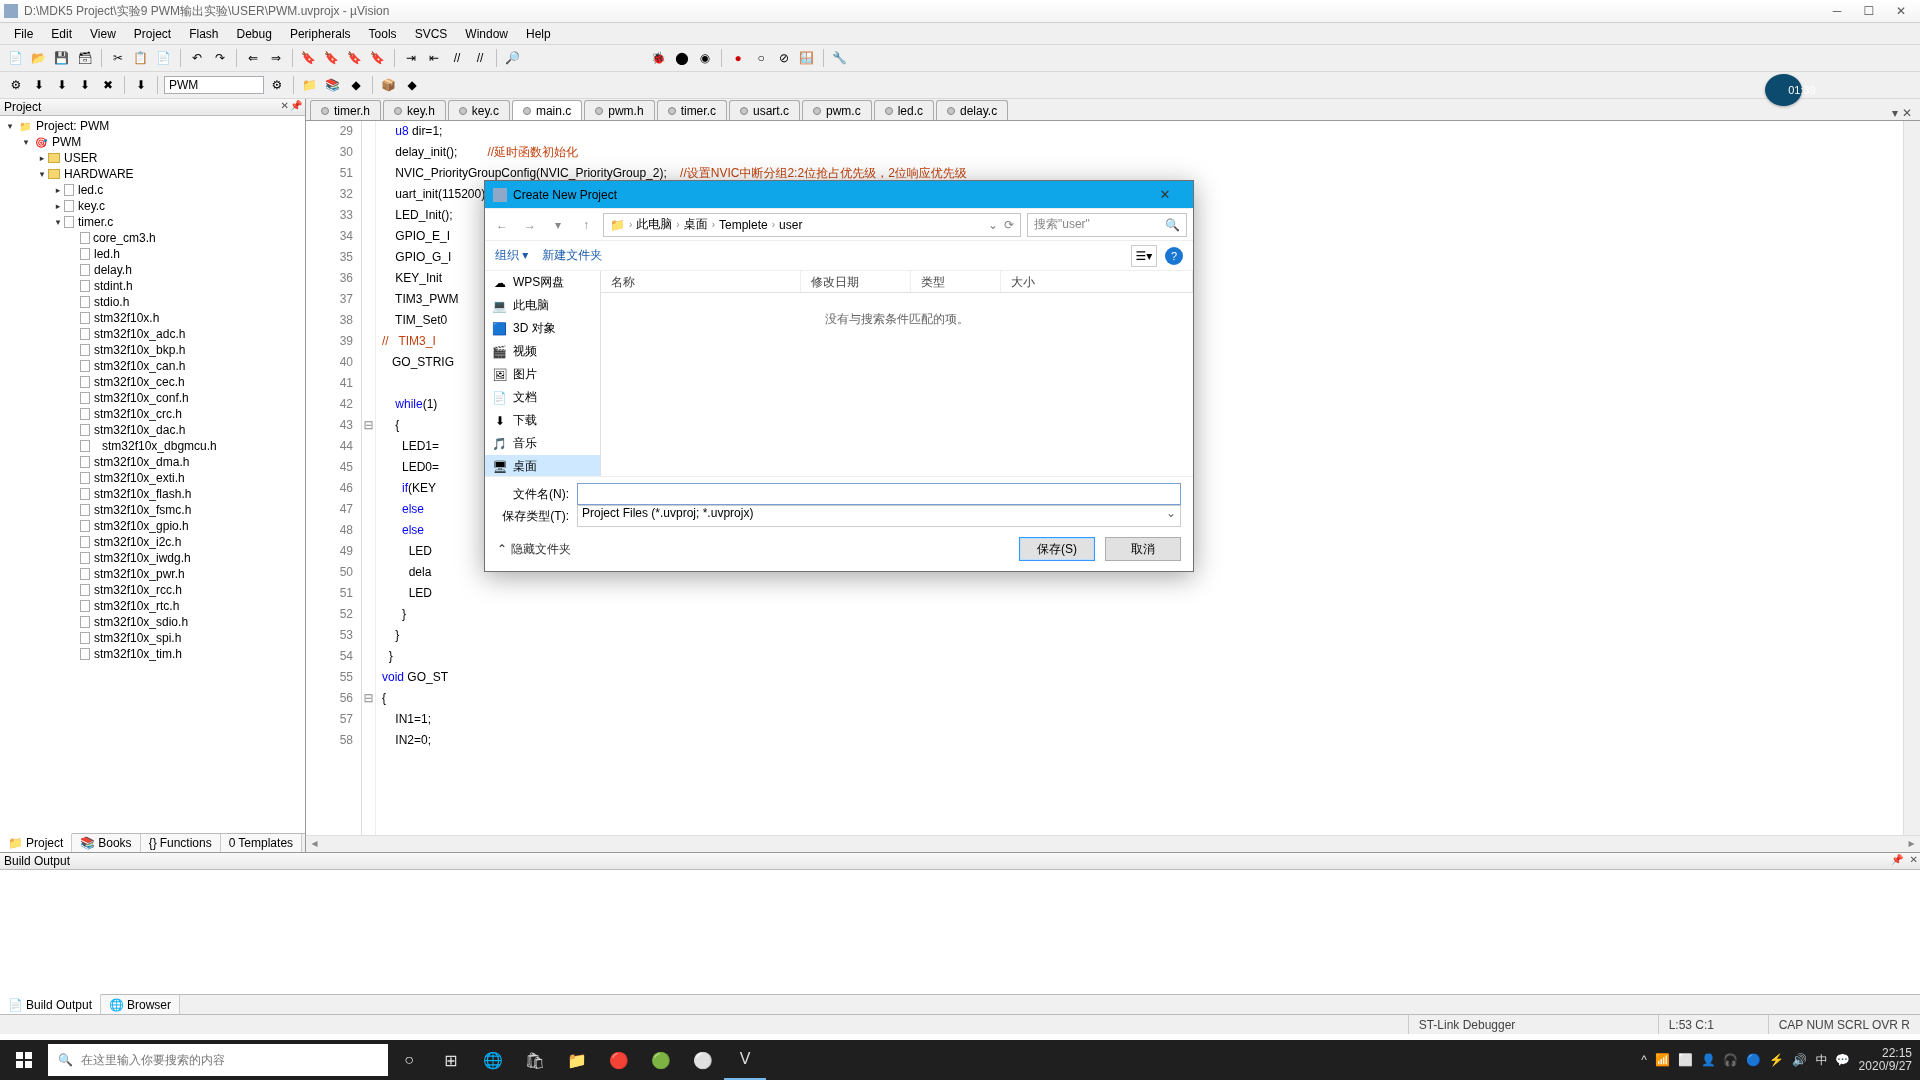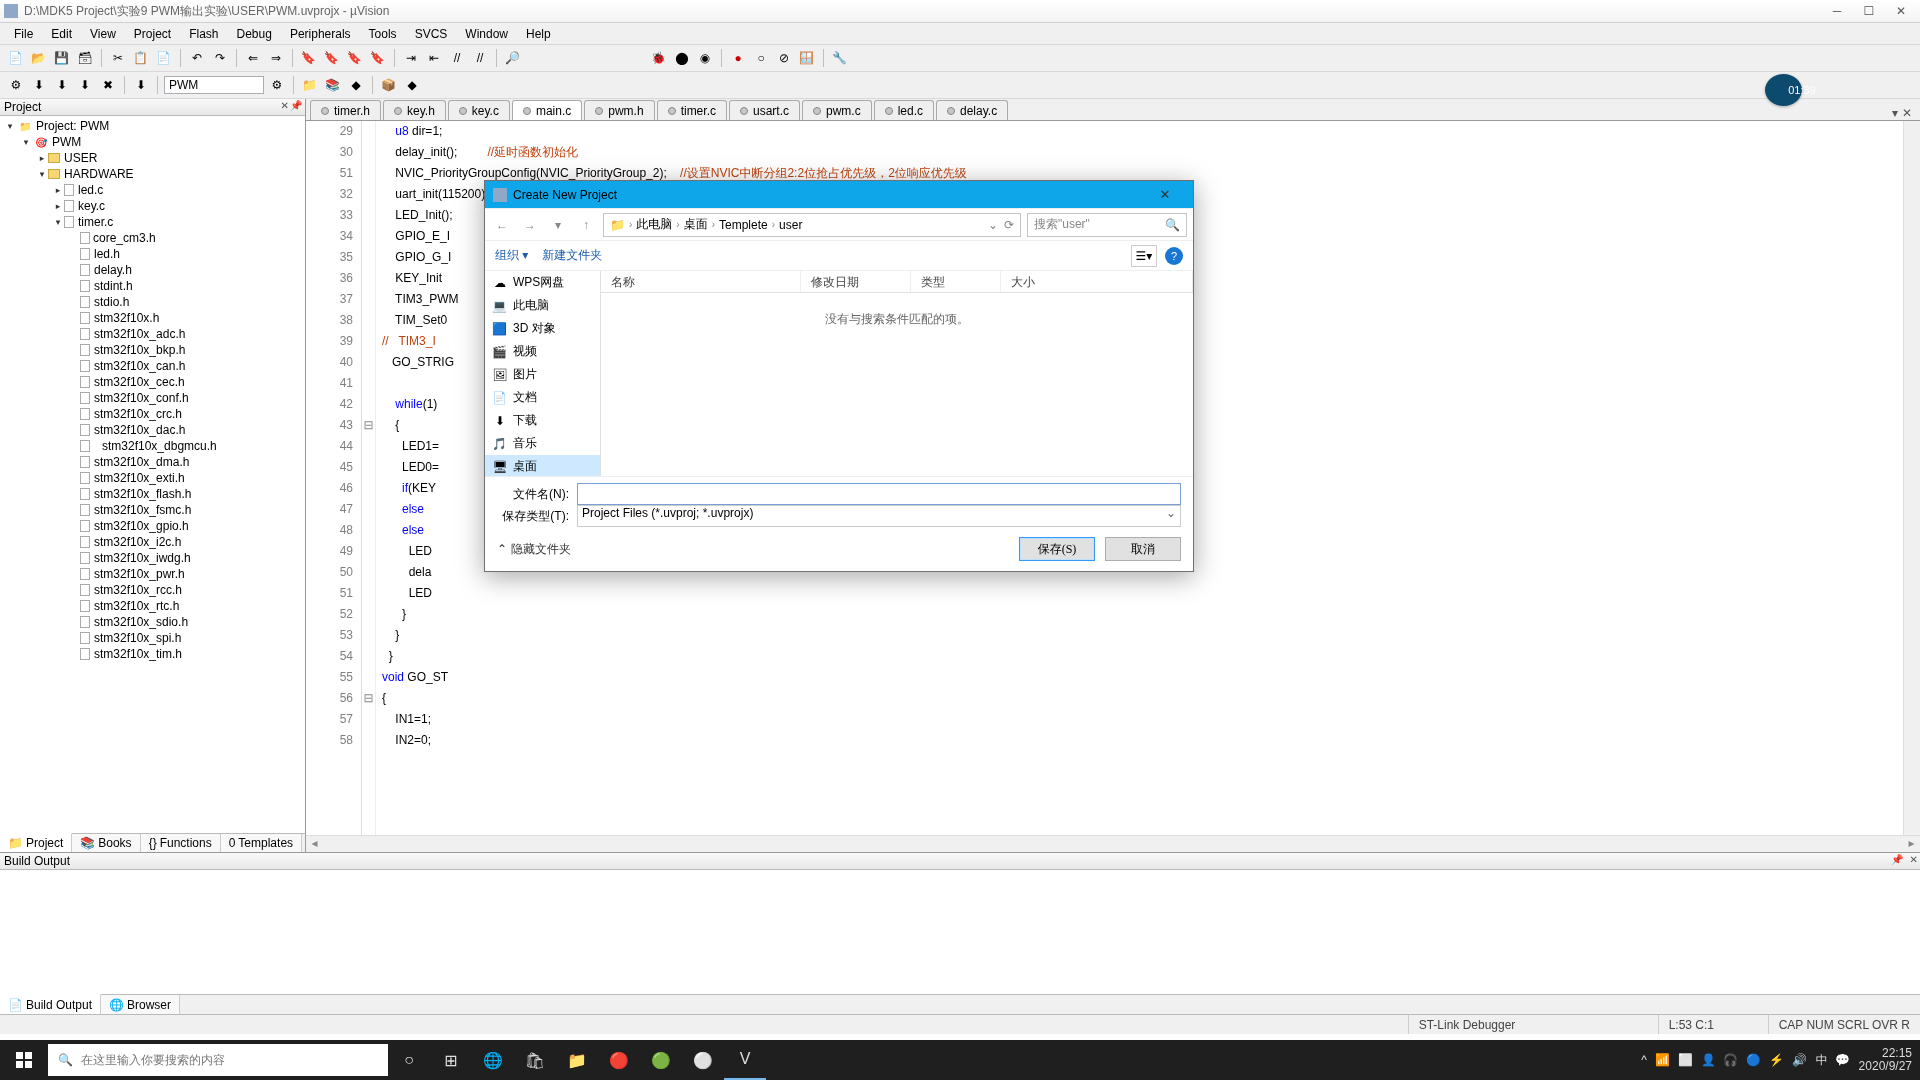--- a/index.html
+++ b/index.html
@@ -109,21 +109,21 @@
 
 .dlg-bottom { padding:6px 12px; display:flex; flex-direction:column; border-top:1px solid #eee; }
 .field-row { display:flex; align-items:center; gap:8px; }
 .field-label { width:72px; text-align:right; }
 .field-input { flex:1; height:22px; border:1px solid #7a9fd4; padding:0 4px; background:#fff; }
 .field-select { flex:1; height:22px; border:1px solid #ccc; padding:0 4px; background:#fff; }
 .dlg-actions { display:flex; align-items:center; padding:4px 12px 10px 12px; gap:10px; }
 .hide-folders { display:flex; align-items:center; gap:4px; color:#333; }
 .spacer { flex:1; }
 .dlg-btn { width:76px; height:24px; border:1px solid #adadad; background:#e1e1e1; display:flex; align-items:center; justify-content:center; }
-.dlg-btn.primary { border:1px solid #3399ff; box-shadow: inset 0 0 0 1px #bde0ff; font-family: Liberation Serif, serif; }
+.dlg-btn.primary { border:1px solid #3399ff; box-shadow: inset 0 0 0 1px #bde0ff; }
 
 
 .clock-badge { position:absolute; right:118px; top:74px; width:32px; height:32px; border-radius:50%; background:#0c4a6e; color:#fff; display:flex; align-items:center; justify-content:center; font-size:11px; box-shadow:0 1px 3px rgba(0,0,0,.3);padding-left:37px; }
 
 
 .vscroll-track { width:17px; background:#f0f0f0; border-left:1px solid #ddd; }
 </style>
 </head>
 <body>
 

